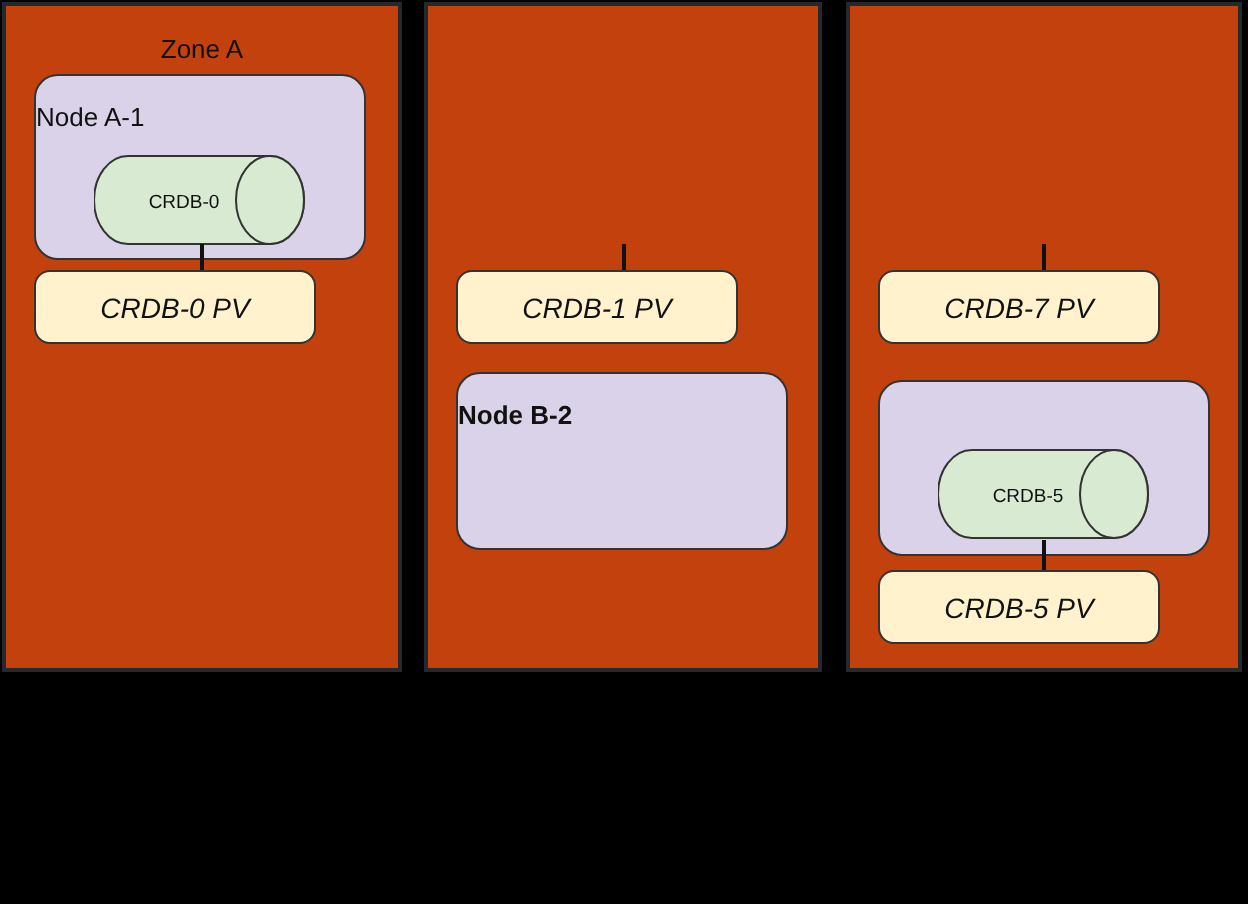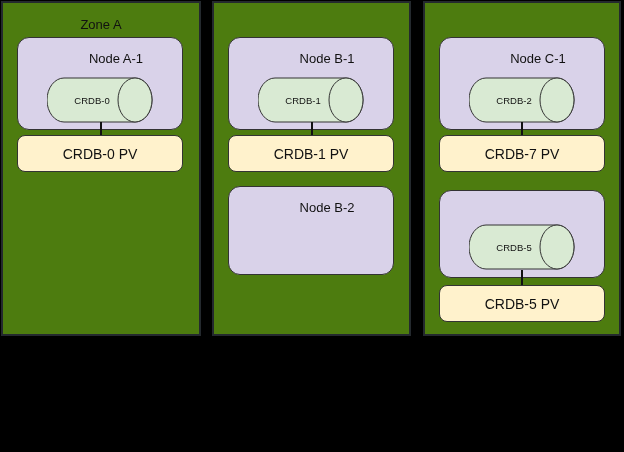--- a/index.html
+++ b/index.html
@@ -18,21 +18,21 @@
   .canvas {
     position: absolute;
     left: 0; top: 0;
     width: 624px; height: 452px;
     background: #000000;
   }
   .zone {
     position: absolute;
     top: 1px;
     height: 335px;
-    background: #4d7c0f;
+    background: #c2410c;
     border: 2px solid #24292e;
     box-sizing: border-box;
   }
   .zone-a { left: 1px;   width: 200px; }
   .zone-b { left: 212px; width: 199px; }
   .zone-c { left: 423px; width: 198px; }
 
   .zone-title {
     position: absolute;
     top: 14px;
@@ -51,24 +51,23 @@
     border: 1px solid #333333;
     border-radius: 12px;
     box-sizing: border-box;
   }
   .node-1 { top: 34px; height: 93px; }
   .node-title {
     position: absolute;
     top: 13px;
     left: 0;
     width: 100%;
-    text-align: center;
+    text-align: left;
     font-size: 13px;
     line-height: 15px;
-    padding-left: 16px;
   }
 
   .cylinder {
     position: absolute;
     left: 50%;
     margin-left: -53px;
     width: 106px;
     height: 46px;
   }
   .cyl-top { top: 39px; }
@@ -76,35 +75,36 @@
   .connector {
     position: absolute;
     left: calc(50% - 1px);
     width: 2px;
     background: #111111;
   }
 
   .pv {
     position: absolute;
     left: 14px;
-    width: 166px;
+    width: 141px;
     height: 37px;
     background: #fff2cc;
     border: 1px solid #333333;
     border-radius: 8px;
     box-sizing: border-box;
     display: flex;
     align-items: center;
     justify-content: center;
     font-size: 14px;
+    font-style: italic;
   }
   .pv-1 { top: 132px; }
 
   
-  .node-b2 { top: 183px; height: 89px; }
+  .node-b2 { top: 183px; height: 89px; font-weight: bold; }
 
   
   .node-c2 { top: 187px; height: 88px; }
   .node-c2 .cylinder { top: 33px; }
   .conn-1 { top: 119px; height: 13px; }
   .conn-c2 { top: 267px; height: 15px; }
   .pv-c2 { top: 282px; justify-content: center; }
 
   svg text {
     font-family: "Liberation Sans", sans-serif;
@@ -129,50 +129,34 @@
 
     <div class="connector conn-1"></div>
 
     <div class="pv pv-1">
       <span>CRDB-0 PV</span>
     </div>
   </div>
 
   <div class="zone zone-b">
 
-    <div class="node node-1">
-      <div class="node-title">Node B-1</div>
-      <svg class="cylinder cyl-top" viewBox="0 0 106 46">
-        <path d="M 17 1 L 88 1 A 17 22 0 0 1 88 45 L 17 45 A 17 22 0 0 1 17 1 Z" stroke="#333333" stroke-width="1" fill="#d9ead3"></path>
-        <ellipse cx="88" cy="23" rx="17" ry="22" stroke="#333333" stroke-width="1" fill="#d9ead3"></ellipse>
-        <text x="45" y="27" text-anchor="middle" font-size="9.5" fill="#111111">CRDB-1</text>
-      </svg>
-    </div>
 
     <div class="connector conn-1"></div>
 
     <div class="pv pv-1">
       <span>CRDB-1 PV</span>
     </div>
 
     <div class="node node-b2">
       <div class="node-title">Node B-2</div>
     </div>
   </div>
 
   <div class="zone zone-c">
 
-    <div class="node node-1">
-      <div class="node-title">Node C-1</div>
-      <svg class="cylinder cyl-top" viewBox="0 0 106 46">
-        <path d="M 17 1 L 88 1 A 17 22 0 0 1 88 45 L 17 45 A 17 22 0 0 1 17 1 Z" stroke="#333333" stroke-width="1" fill="#d9ead3"></path>
-        <ellipse cx="88" cy="23" rx="17" ry="22" stroke="#333333" stroke-width="1" fill="#d9ead3"></ellipse>
-        <text x="45" y="27" text-anchor="middle" font-size="9.5" fill="#111111">CRDB-2</text>
-      </svg>
-    </div>
 
     <div class="connector conn-1"></div>
 
     <div class="pv pv-1">
       <span>CRDB-7 PV</span>
     </div>
 
     <div class="node node-c2">
       <svg class="cylinder" viewBox="0 0 106 46">
         <path d="M 17 1 L 88 1 A 17 22 0 0 1 88 45 L 17 45 A 17 22 0 0 1 17 1 Z" stroke="#333333" stroke-width="1" fill="#d9ead3"></path>

